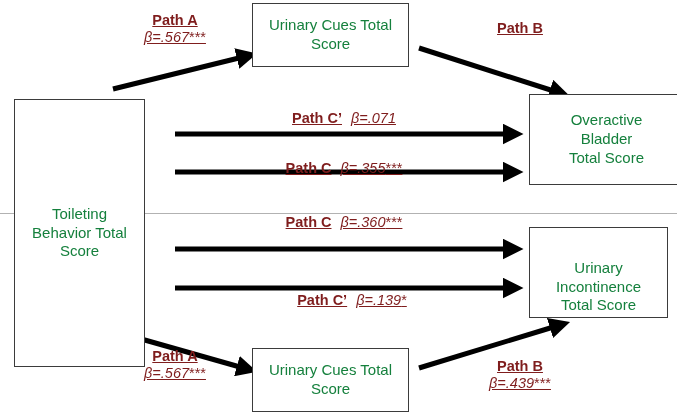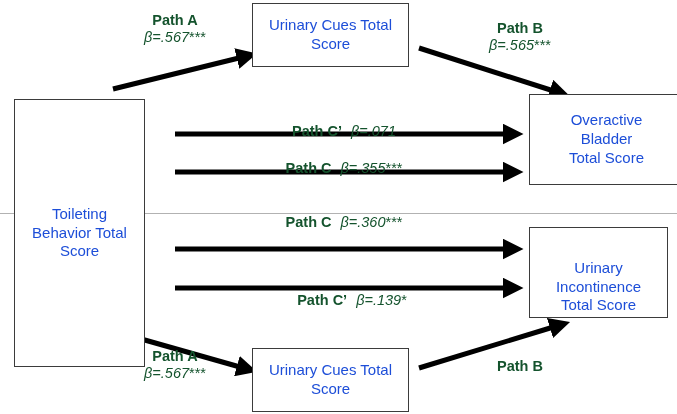--- a/index.html
+++ b/index.html
@@ -26,36 +26,37 @@
   }
   .node-box {
     position: absolute;
     box-sizing: border-box;
     border: 1.6px solid #3b3b3b;
     background: #ffffff;
     display: flex;
     align-items: center;
     justify-content: center;
     text-align: center;
-    color: #1d4ed8;
+    color: #15803d;
     font-size: 15px;
     line-height: 1.25;
     padding: 2px 4px;
     z-index: 3;
   }
   .node-box span {
     display: block;
     white-space: pre-line;
   }
   .path-label {
     position: absolute;
     text-align: center;
-    color: #14532d;
+    color: #7f1d1d;
     z-index: 4;
     white-space: nowrap;
+    text-decoration: underline;
   }
   .path-label .lab-name {
     font-weight: bold;
     font-size: 14.5px;
   }
   .path-label .lab-beta {
     font-size: 14.5px;
     font-style: italic;
   }
   .path-label .lab-beta .nonital {
@@ -132,28 +133,28 @@
 Total Score</span>
   </div>
 
   <div id="label-layer">
       <div class="path-label stacked" style="left: 105px; top: 12px; width: 140px;">
         <span class="lab-name">Path A</span>
         <span class="lab-beta"><span>β=.567</span><span class="nonital">***</span></span>
       </div>
       <div class="path-label stacked" style="left: 455px; top: 20px; width: 130px;">
         <span class="lab-name">Path B</span>
-        <span class="lab-beta"><span>β=.565</span><span class="nonital">***</span></span>
       </div>
-      <div class="path-label inline" style="left: 209px; top: 122px; width: 270px; text-align: center;"><span class="lab-name">Path C’</span><span class="lab-beta"><span>β=.071</span></span></div>
+      <div class="path-label inline" style="left: 209px; top: 109px; width: 270px; text-align: center;"><span class="lab-name">Path C’</span><span class="lab-beta"><span>β=.071</span></span></div>
       <div class="path-label inline" style="left: 209px; top: 159px; width: 270px;"><span class="lab-name">Path C</span><span class="lab-beta"><span>β=.355</span><span class="nonital">***</span></span></div>
       <div class="path-label inline" style="left: 209px; top: 213px; width: 270px;"><span class="lab-name">Path C</span><span class="lab-beta"><span>β=.360</span><span class="nonital">***</span></span></div>
       <div class="path-label inline" style="left: 217px; top: 291px; width: 270px;"><span class="lab-name">Path C’</span><span class="lab-beta"><span>β=.139</span><span class="nonital">*</span></span></div>
       <div class="path-label stacked" style="left: 105px; top: 348px; width: 140px;">
         <span class="lab-name">Path A</span>
         <span class="lab-beta"><span>β=.567</span><span class="nonital">***</span></span>
       </div>
       <div class="path-label stacked" style="left: 455px; top: 358px; width: 130px;">
         <span class="lab-name">Path B</span>
+        <span class="lab-beta"><span>β=.439</span><span class="nonital">***</span></span>
       </div>
     </div>
 
 </div>
 
 </body></html>

